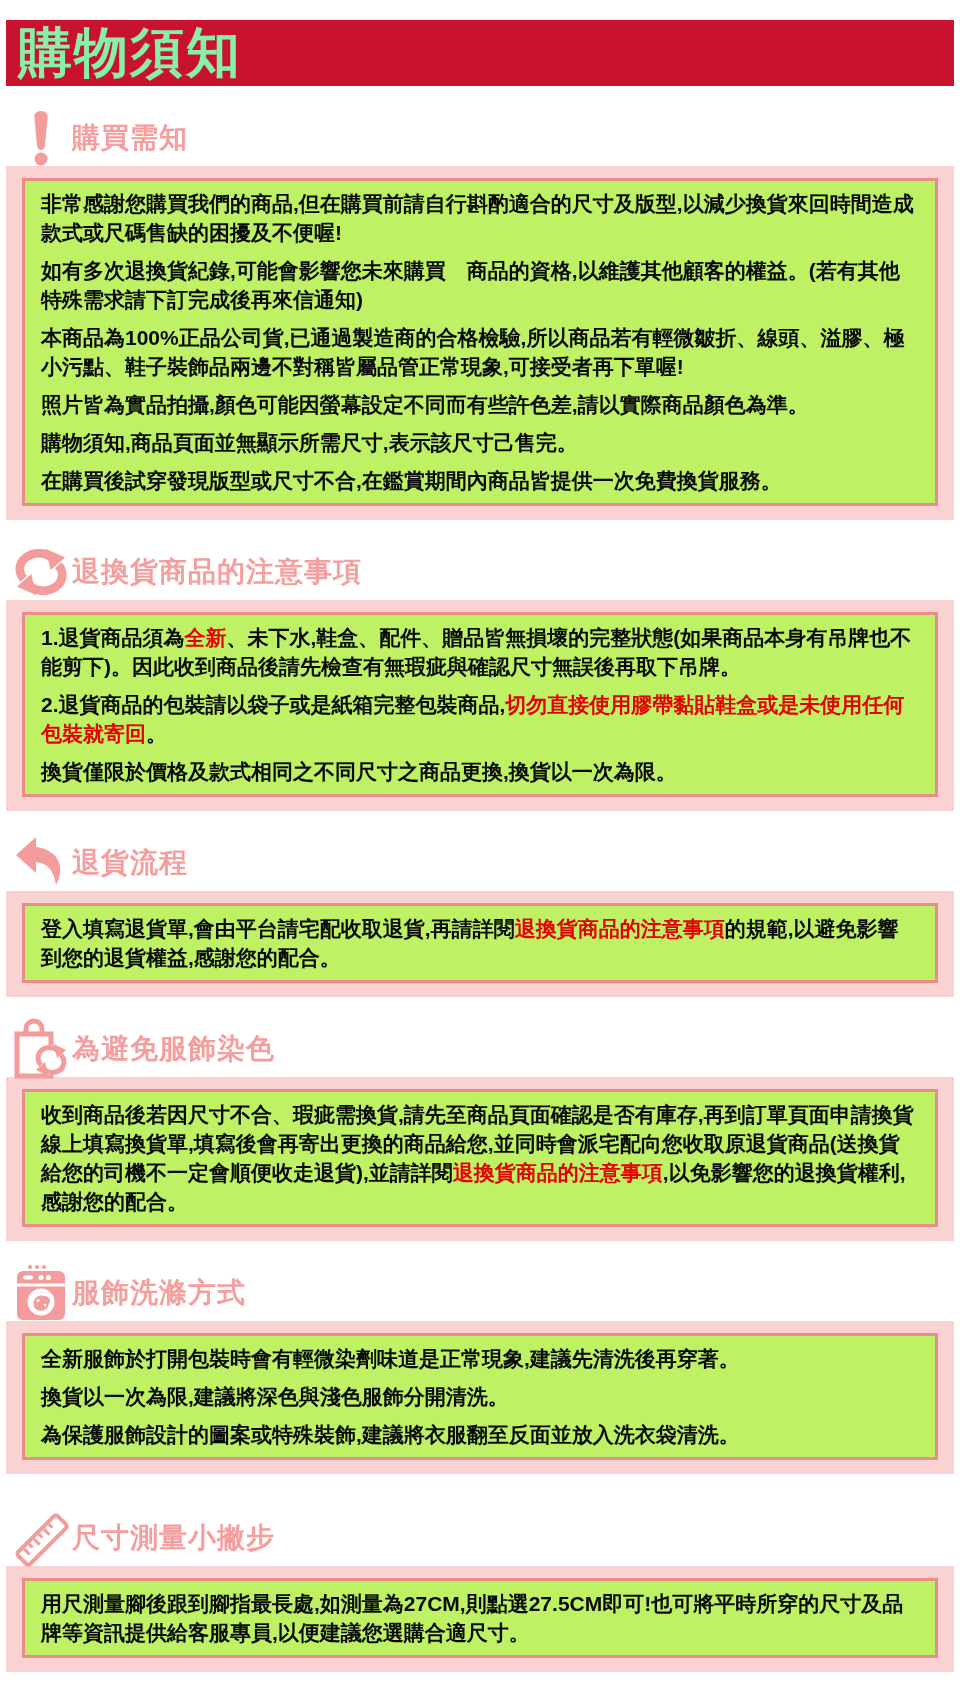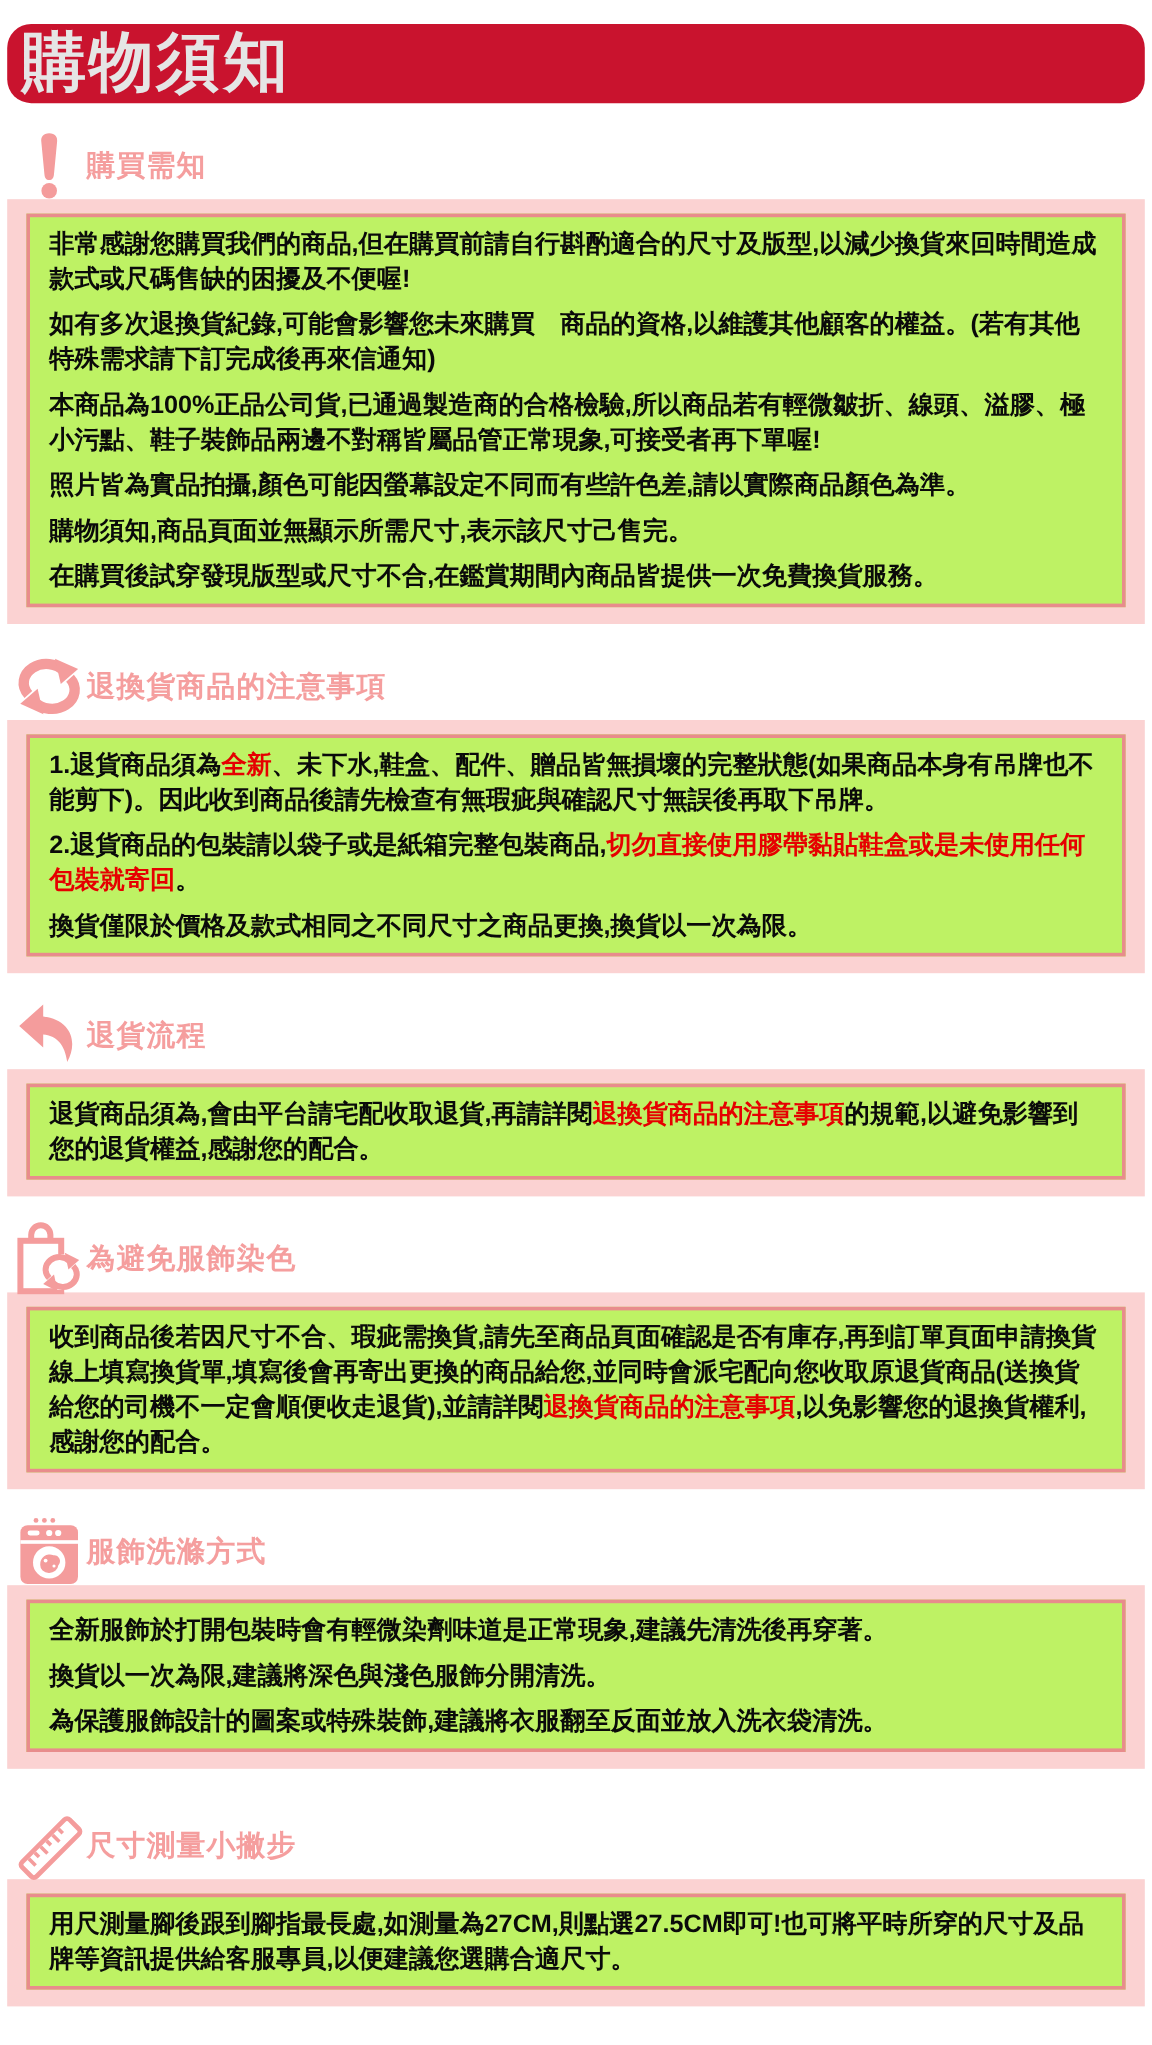--- a/index.html
+++ b/index.html
@@ -13,35 +13,34 @@
   }
   *{margin:0;padding:0;box-sizing:border-box;}
   html,body{background:#fff;}
   body{
     width:960px;height:1704px;overflow:hidden;
     font-family:"Liberation Sans","DejaVu Sans",sans-serif;
     font-weight:700;color:var(--text);
   }
   .header{
     margin:20px 6px 0;height:66px;background:var(--header-bg);
-    color:#e5e5e5;font-size:54px;line-height:64px;padding-left:12px;
+    color:#86efac;font-size:54px;line-height:64px;padding-left:12px;
     letter-spacing:2px;
-    border-radius:20px;
   }
   .sec-head{
     display:flex;align-items:center;margin:24px 6px 0;height:56px;
     padding-left:4px;
   }
   .sec-head.gap-lg{margin-top:36px;}
   .sec-icon{
     width:62px;min-width:62px;display:flex;justify-content:center;
     align-items:center;color:var(--icon-pink);
   }
   .sec-title{
-    font-size:24px;color:var(--title-pink);font-weight:700;letter-spacing:1px;
+    font-size:28px;color:var(--title-pink);font-weight:700;letter-spacing:1px;
   }
   .panel{
     margin:0 6px;background:var(--panel-bg);padding:12px 16px 14px;
   }
   .box{
     background:#bef264;border:3px solid var(--panel-border);padding:8px 16px;
   }
   .box p{
     font-size:21px;line-height:29px;color:var(--text);font-weight:700;
   }
@@ -99,21 +98,21 @@
 <div class="sec-head">
   <span class="sec-icon">
     <svg width="54" height="56" viewBox="0 0 54 56" aria-hidden="true">
       <path d="M22 2 L2 20 L22 38 L22 27 C33 28 40 35 42 50 C51 34 46 15 22 12 Z" fill="currentColor"></path>
     </svg>
   </span>
   <h2 class="sec-title">退貨流程</h2>
 </div>
 <div class="panel">
   <div class="box">
-      <p><span>退貨商品須為,會由平台請宅配收取退貨,再請詳閱</span><span class="em">退換貨商品的注意事項</span><span>的規範,以避免影響到您的退貨權益,感謝您的配合。</span></p>
+      <p><span>登入填寫退貨單,會由平台請宅配收取退貨,再請詳閱</span><span class="em">退換貨商品的注意事項</span><span>的規範,以避免影響到您的退貨權益,感謝您的配合。</span></p>
     </div>
 </div>
 
 <div class="sec-head">
   <span class="sec-icon">
     <svg width="56" height="62" viewBox="0 0 56 62" aria-hidden="true">
       <rect x="4" y="16" width="34" height="42" fill="#fff" stroke="currentColor" stroke-width="5"></rect>
       <path d="M13 16 V11 a8 8 0 0 1 16 0 V16" fill="none" stroke="currentColor" stroke-width="5"></path>
       <circle cx="38" cy="42" r="15" fill="#fff"></circle>
       <g fill="none" stroke="currentColor" stroke-width="5">

